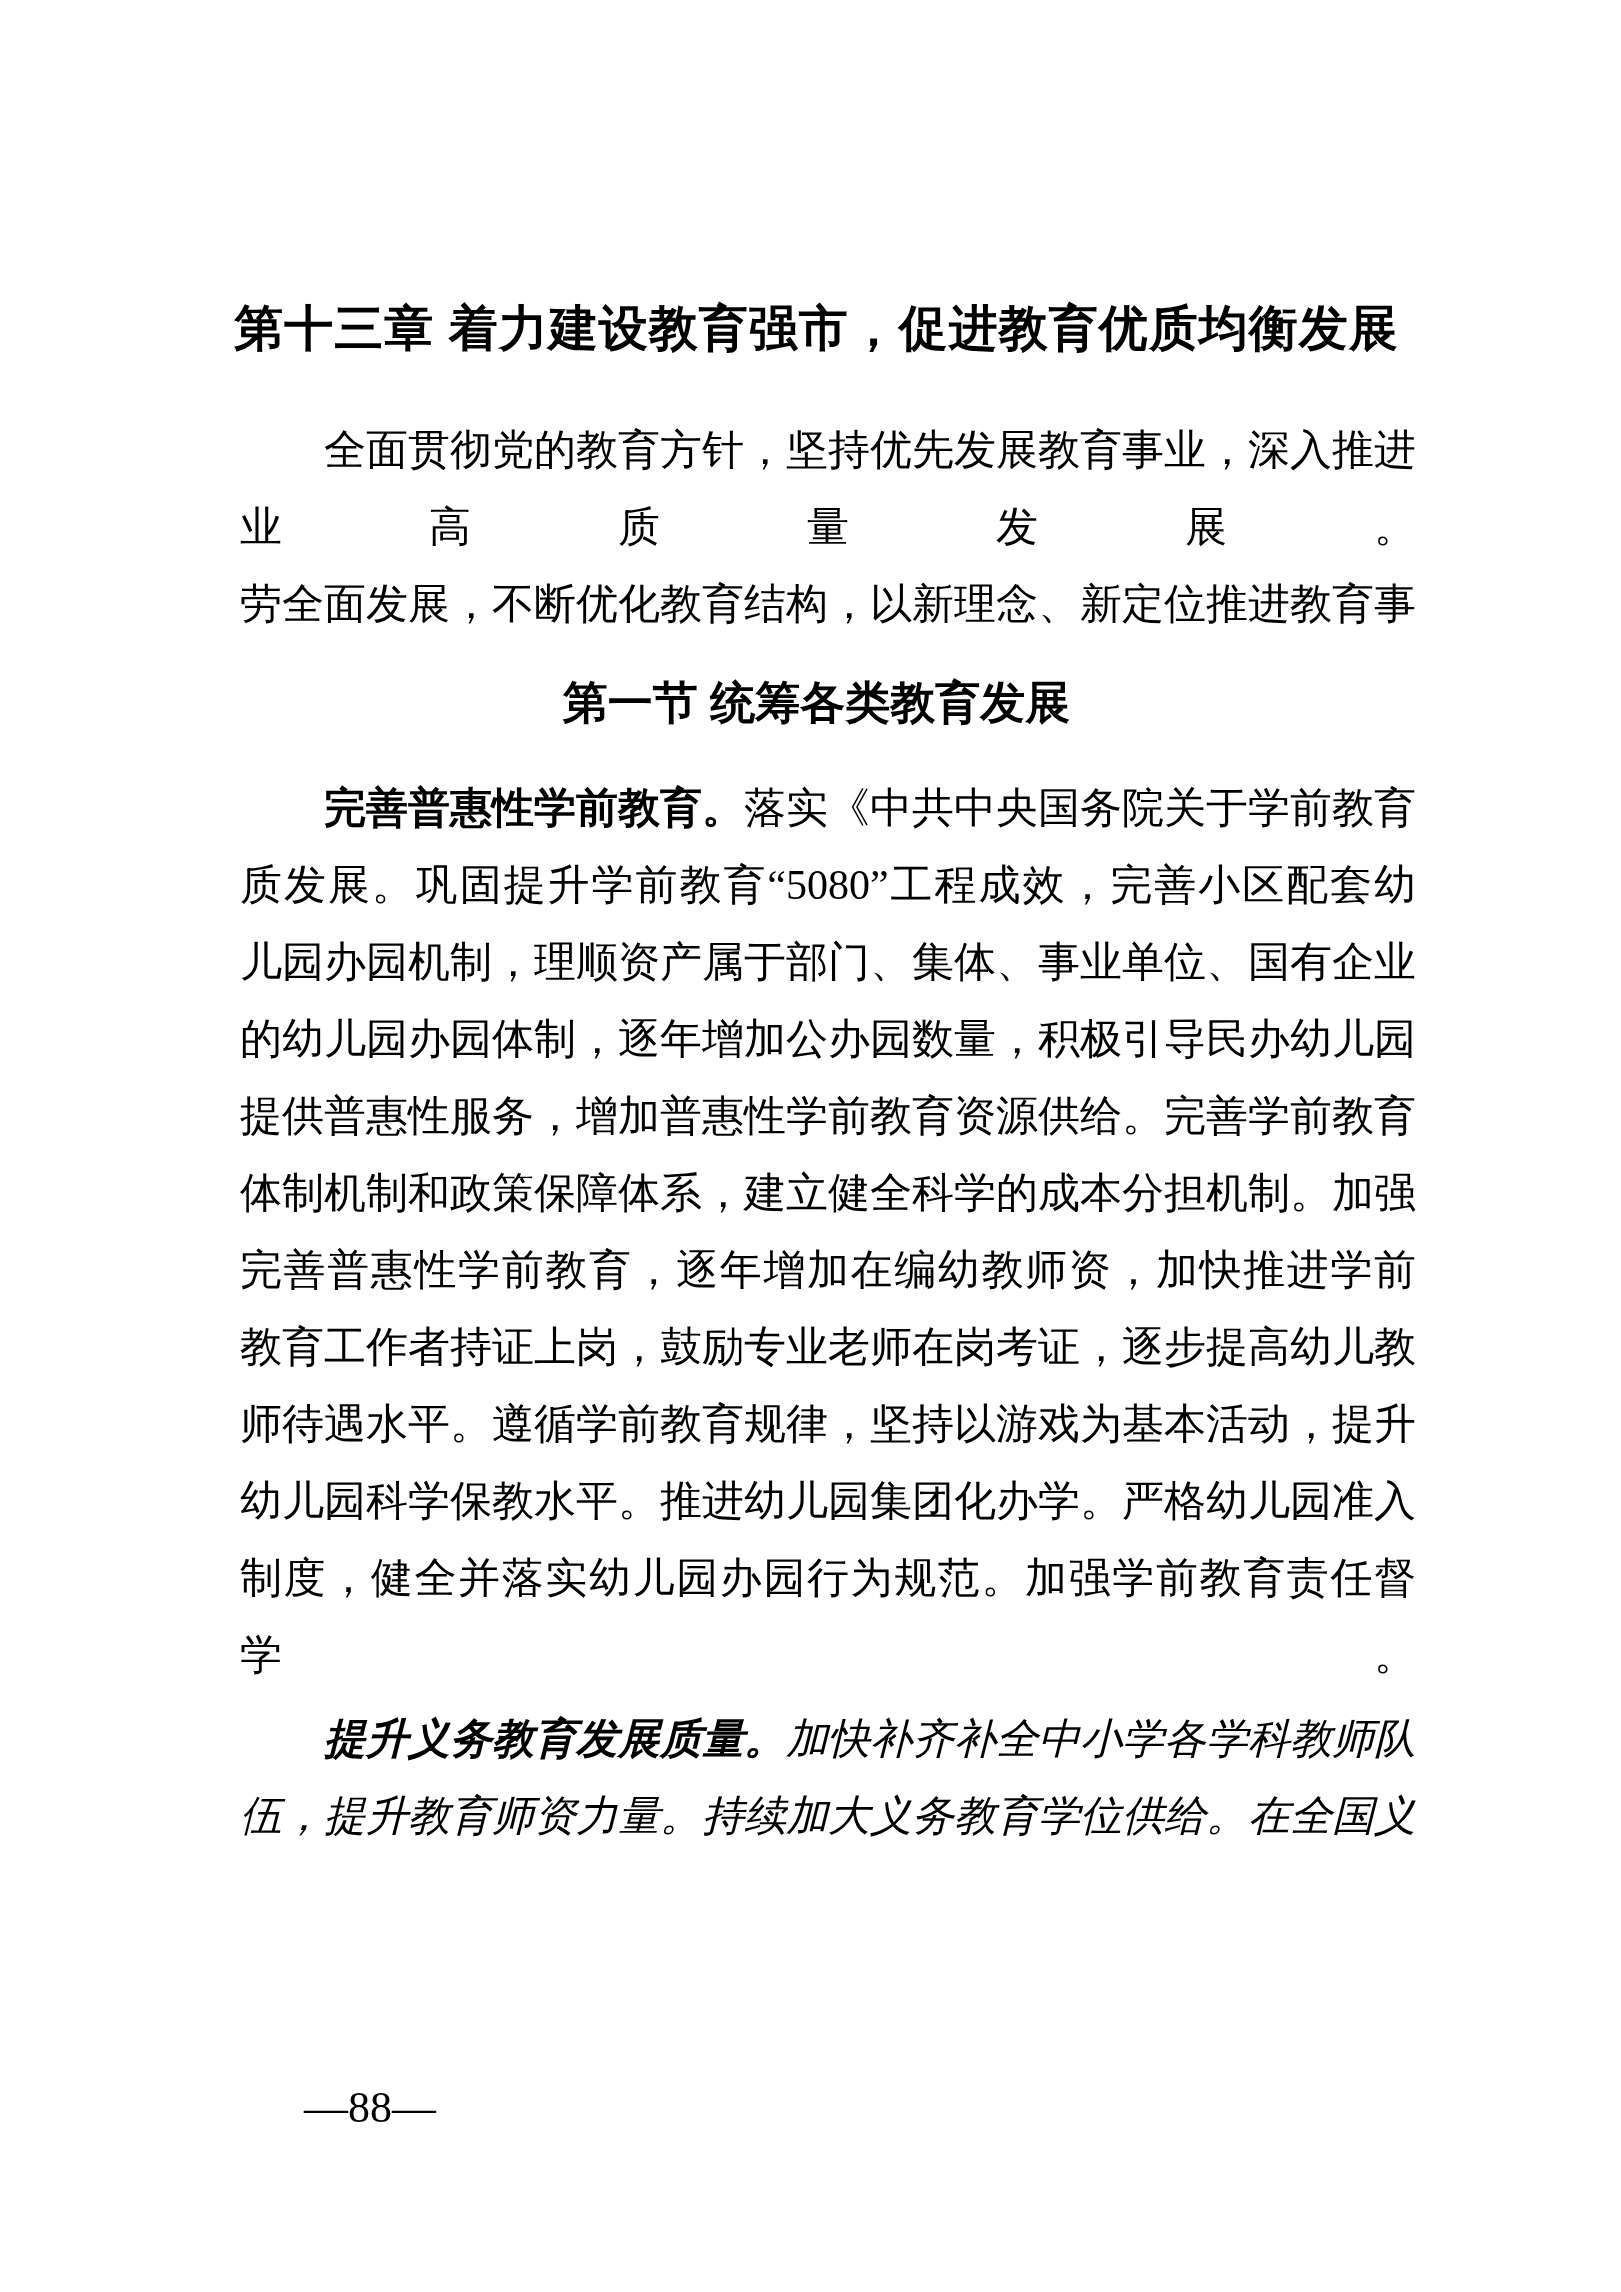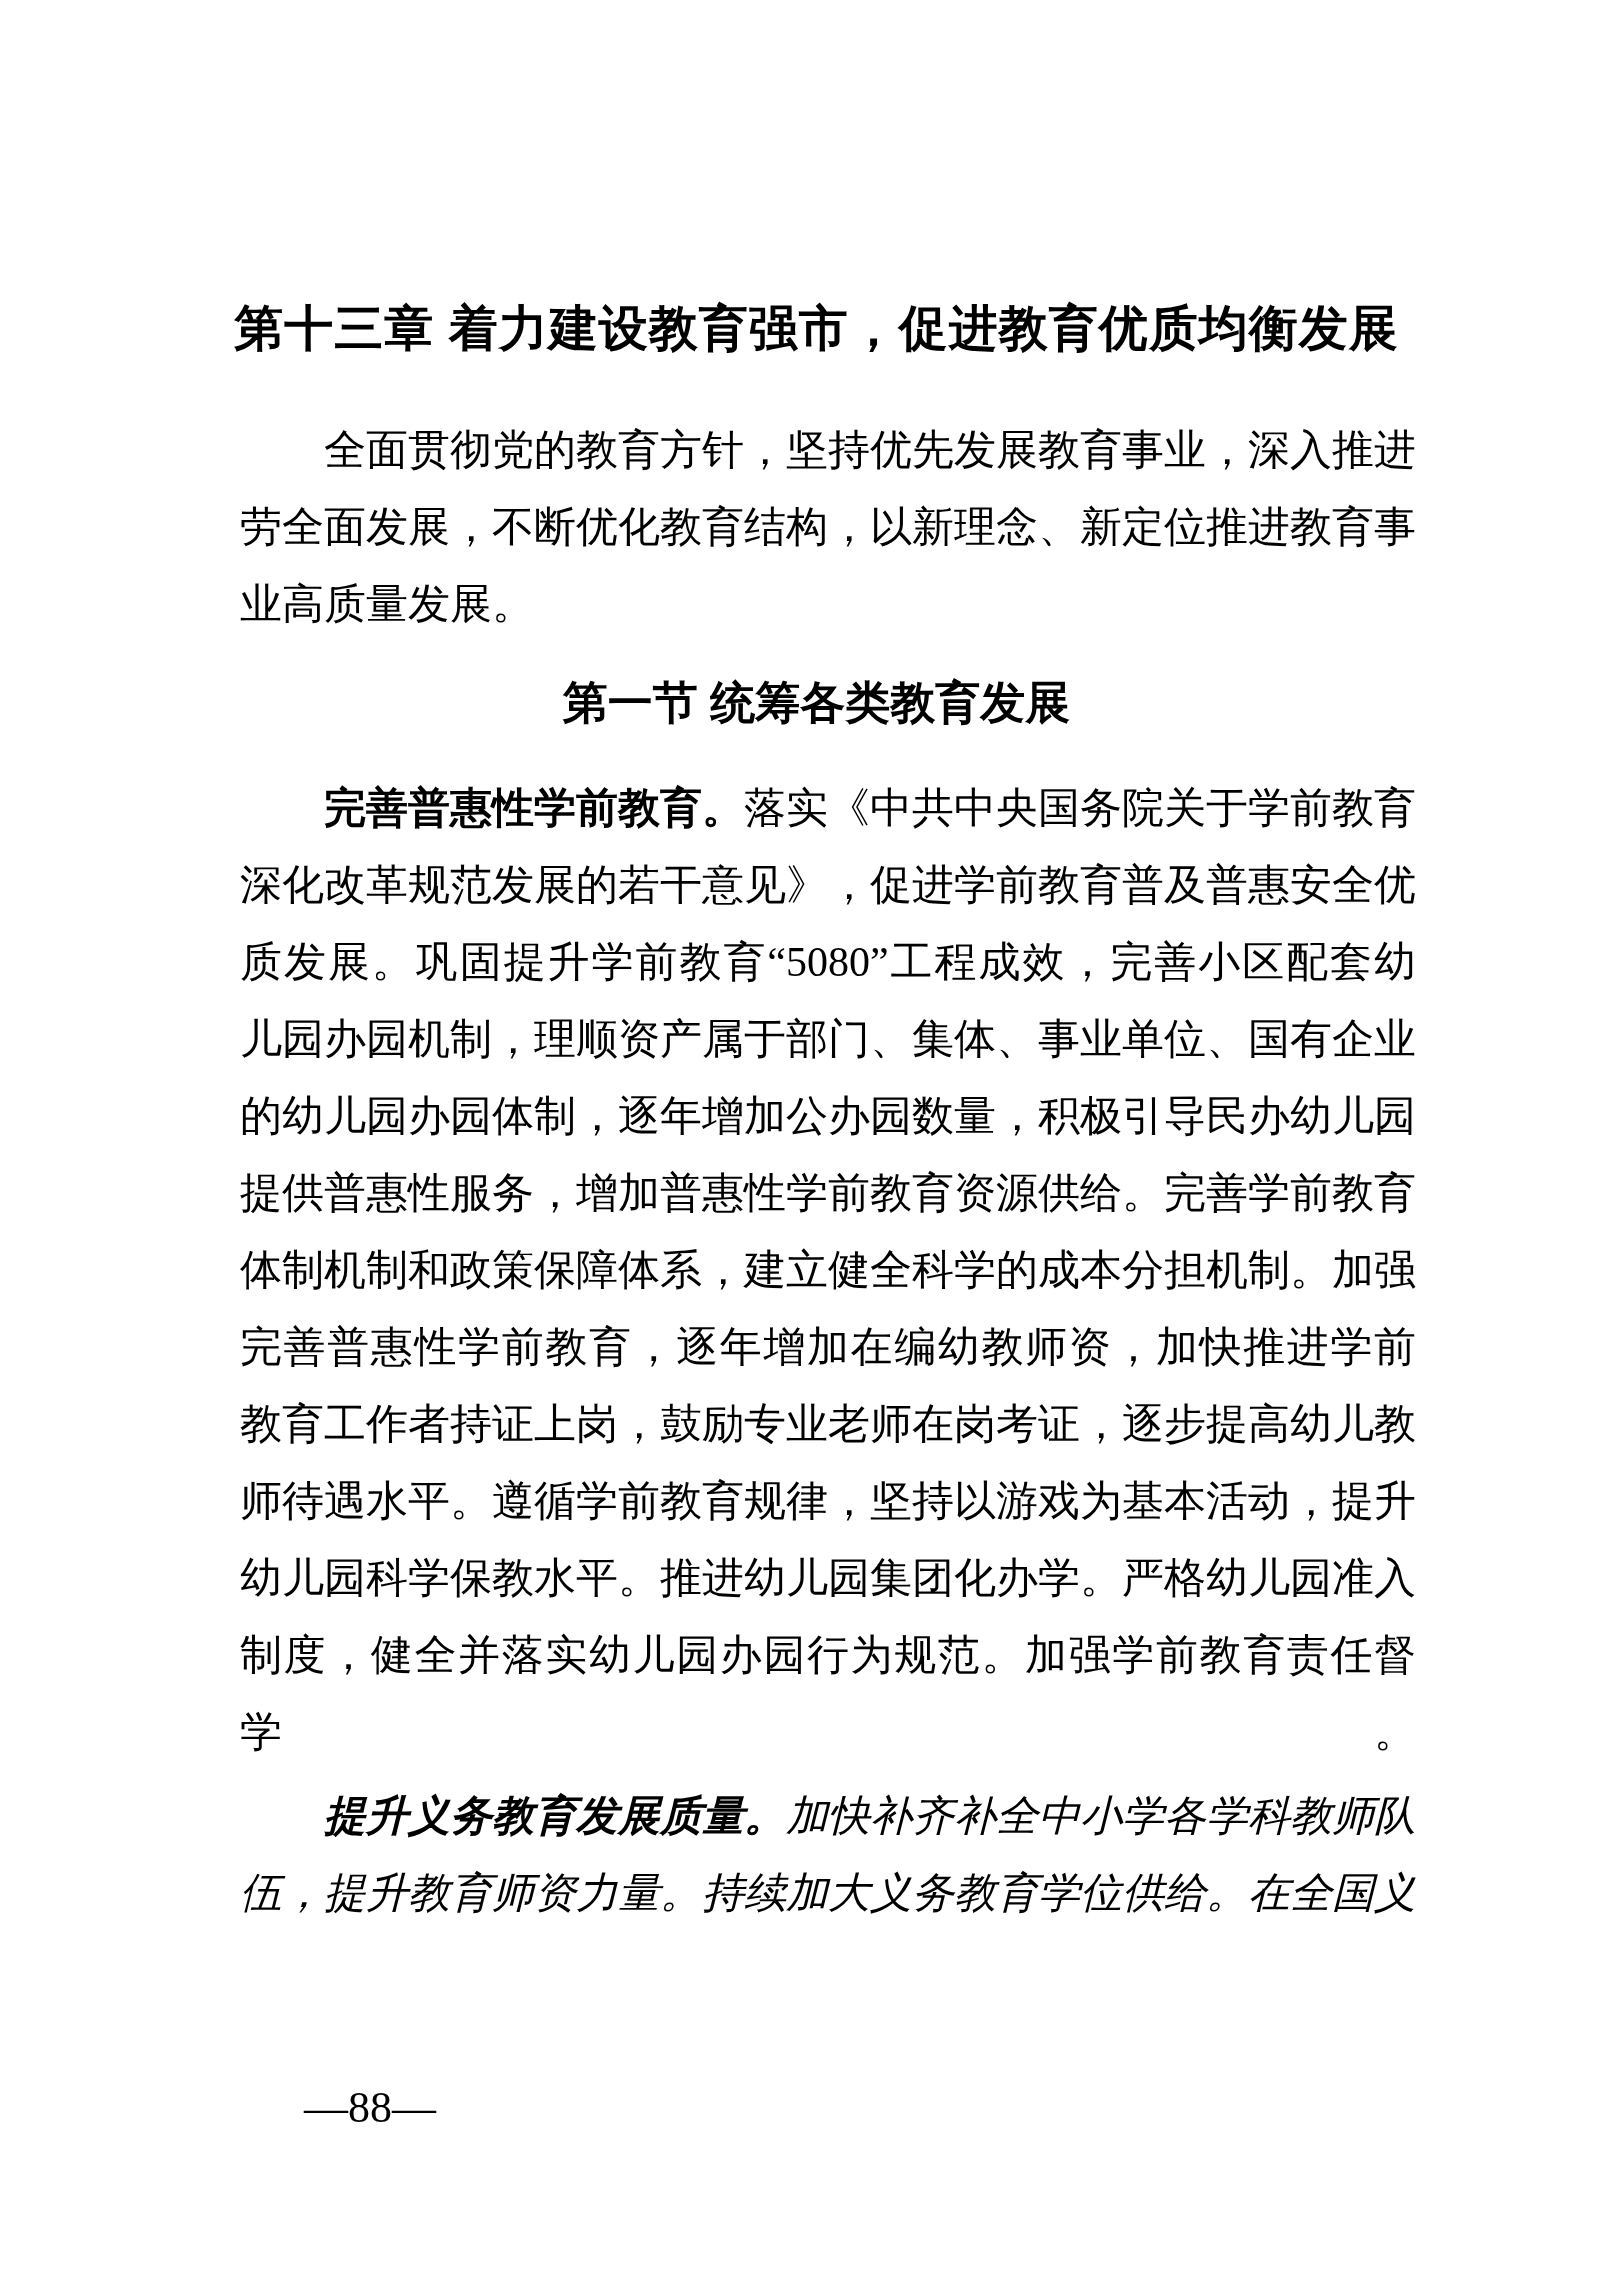--- a/index.html
+++ b/index.html
@@ -65,30 +65,29 @@
 </head>
 <body>
 
 <div class="page">
   <div class="content">
 
     <h1 class="chapter-title">第十三章 着力建设教育强市，促进教育优质均衡发展</h1>
 
     <div class="para para-intro indent-first left-last">
         <div class="line">全面贯彻党的教育方针，坚持优先发展教育事业，深入推进</div>
+        <div class="line">业高质量发展。</div>
         <div class="line">劳全面发展，不断优化教育结构，以新理念、新定位推进教育事</div>
-        <div class="line">业高质量发展。</div>
       </div>
 
     <h2 class="section-title">第一节 统筹各类教育发展</h2>
 
     <div class="para para-preschool">
       <div class="line first"><span class="lead">完善普惠性学前教育。</span><span>落实《中共中央国务院关于学前教育</span></div>
       <div>
-          <div class="line">深化改革规范发展的若干意见》，促进学前教育普及普惠安全优</div>
           <div class="line">质发展。巩固提升学前教育“5080”工程成效，完善小区配套幼</div>
           <div class="line">儿园办园机制，理顺资产属于部门、集体、事业单位、国有企业</div>
           <div class="line">的幼儿园办园体制，逐年增加公办园数量，积极引导民办幼儿园</div>
           <div class="line">提供普惠性服务，增加普惠性学前教育资源供给。完善学前教育</div>
           <div class="line">体制机制和政策保障体系，建立健全科学的成本分担机制。加强</div>
           <div class="line">完善普惠性学前教育，逐年增加在编幼教师资，加快推进学前</div>
           <div class="line">教育工作者持证上岗，鼓励专业老师在岗考证，逐步提高幼儿教</div>
           <div class="line">师待遇水平。遵循学前教育规律，坚持以游戏为基本活动，提升</div>
           <div class="line">幼儿园科学保教水平。推进幼儿园集团化办学。严格幼儿园准入</div>
           <div class="line">制度，健全并落实幼儿园办园行为规范。加强学前教育责任督学。</div>

